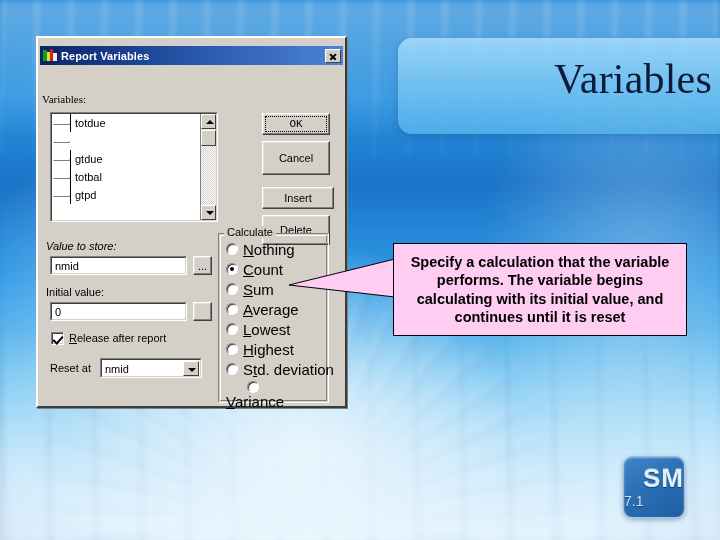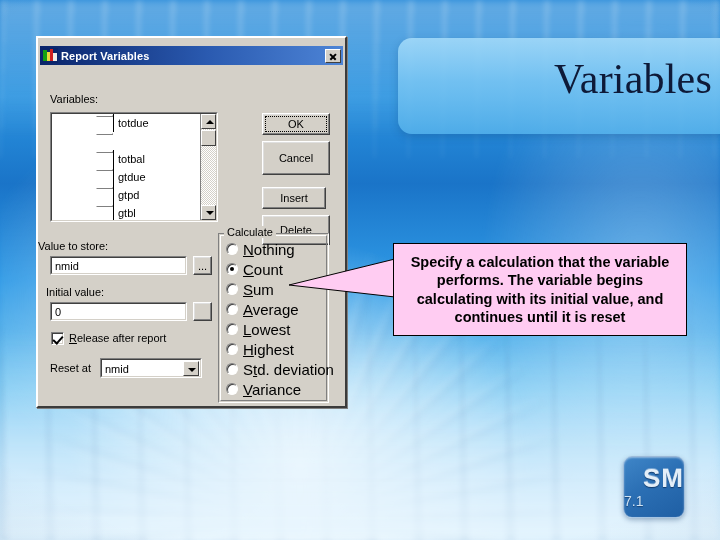--- a/index.html
+++ b/index.html
@@ -195,21 +195,21 @@
   }
   .btn.default::after {
     content: "";
     position: absolute; inset: 2px;
     border: 1px dotted #000;
   }
 
   
   #var-grid { position: absolute; left: 12px; top: 47px; width: 168px; height: 110px; }
   #var-grid .sunken-inner { background: #fff; overflow: hidden; }
-  .grid-row { display: flex; height: 18px; align-items: flex-start; padding-left: 43px; }
+  .grid-row { display: flex; height: 18px; align-items: center; }
   .row-head {
     width: 17px; flex: 0 0 17px;
     background: #d4d0c8;
     border-top: 1px solid #ffffff;
     border-left: 1px solid #ffffff;
     border-right: 1px solid #808080;
     border-bottom: 1px solid #808080;
     margin: 1px 0 0 1px;
   }
   .row-cell {
@@ -434,66 +434,62 @@
           <i class="g2"></i>
           <i class="g3"></i>
           <i class="g4"></i>
       </div>
       <div id="titlebar-title">Report Variables</div>
       <div id="close-button"></div>
     </div>
 
     <div class="dlg-body">
 
-      <div class="lbl" style="left:12px; top:28px;">Variables:</div>
+      <div class="lbl" style="left:4px; top:28px;font-family:Liberation Serif, serif;">Variables:</div>
 
       <div id="var-grid" class="sunken">
         <div class="sunken-inner">
           <div class="grid-row">
             <div class="row-head"></div>
             <div class="row-cell">totdue</div>
           </div>
           <div class="grid-row">
             <div class="row-head"></div>
           </div>
           <div class="grid-row">
             <div class="row-head"></div>
+            <div class="row-cell">gtdue</div>
+          </div>
+          <div class="grid-row">
+            <div class="row-head"></div>
             <div class="row-cell">totbal</div>
           </div>
           <div class="grid-row">
             <div class="row-head"></div>
-            <div class="row-cell">gtdue</div>
-          </div>
-          <div class="grid-row">
-            <div class="row-head"></div>
             <div class="row-cell">gtpd</div>
-          </div>
-          <div class="grid-row">
-            <div class="row-head"></div>
-            <div class="row-cell">gtbl</div>
           </div>
 
           <div id="grid-scroll">
             <div class="sb-btn up">
                 <span class="sb-arrow"></span>
               </div>
             <div id="sb-thumb"></div>
             <div class="sb-btn down">
                 <span class="sb-arrow"></span>
               </div>
           </div>
         </div>
       </div>
 
-      <div class="btn default" style="left:224px; top:48px; width:68px; height:22px;">OK</div>
+      <div class="btn default" style="left:224px; top:48px; width:68px; height:22px;font-family:Liberation Mono, monospace;">OK</div>
       <div class="btn" style="left:224px; top:76px; width:68px; height:34px;">Cancel</div>
-      <div class="btn" style="left:224px; top:122px; width:64px; height:22px;">Insert</div>
+      <div class="btn" style="left:224px; top:122px; width:72px; height:22px;">Insert</div>
       <div class="btn" style="left:224px; top:150px; width:68px; height:30px;">Delete</div>
 
-      <div class="lbl" style="left:0; top:175px;">Value to store:</div>
+      <div class="lbl" style="left:8px; top:175px;font-style:italic;">Value to store:</div>
       <div class="tfield sunken" style="left:12px; top:191px; width:137px;">
         <div class="sunken-inner">nmid</div>
       </div>
       <div class="btn sq-btn" style="left:155px; top:191px;">...</div>
 
       <div class="lbl" style="left:8px; top:221px;">Initial value:</div>
       <div class="tfield sunken" style="left:12px; top:237px; width:137px;">
         <div class="sunken-inner">0</div>
       </div>
       <div class="btn sq-btn" style="left:155px; top:237px;"></div>
@@ -533,21 +529,21 @@
         <span><span class="u">L</span>owest</span>
       </div>
       <div class="radio-row" style="top:276px;">
         <span class="radio-dot"></span>
         <span><span class="u">H</span>ighest</span>
       </div>
       <div class="radio-row" style="top:296px;">
         <span class="radio-dot"></span>
         <span>S<span class="u">t</span>d. deviation</span>
       </div>
-      <div class="radio-row" style="top:316px;">
+      <div class="radio-row" style="top:316px;flex-direction:column;">
         <span class="radio-dot"></span>
         <span><span class="u">V</span>ariance</span>
       </div>
 
     </div>
   </div>
 
   <svg id="callout-tail" viewBox="0 0 106 44">
     <polygon points="0,26 106,0 106,38" fill="#ffccf2" stroke="#000" stroke-width="1"></polygon>
   </svg>

